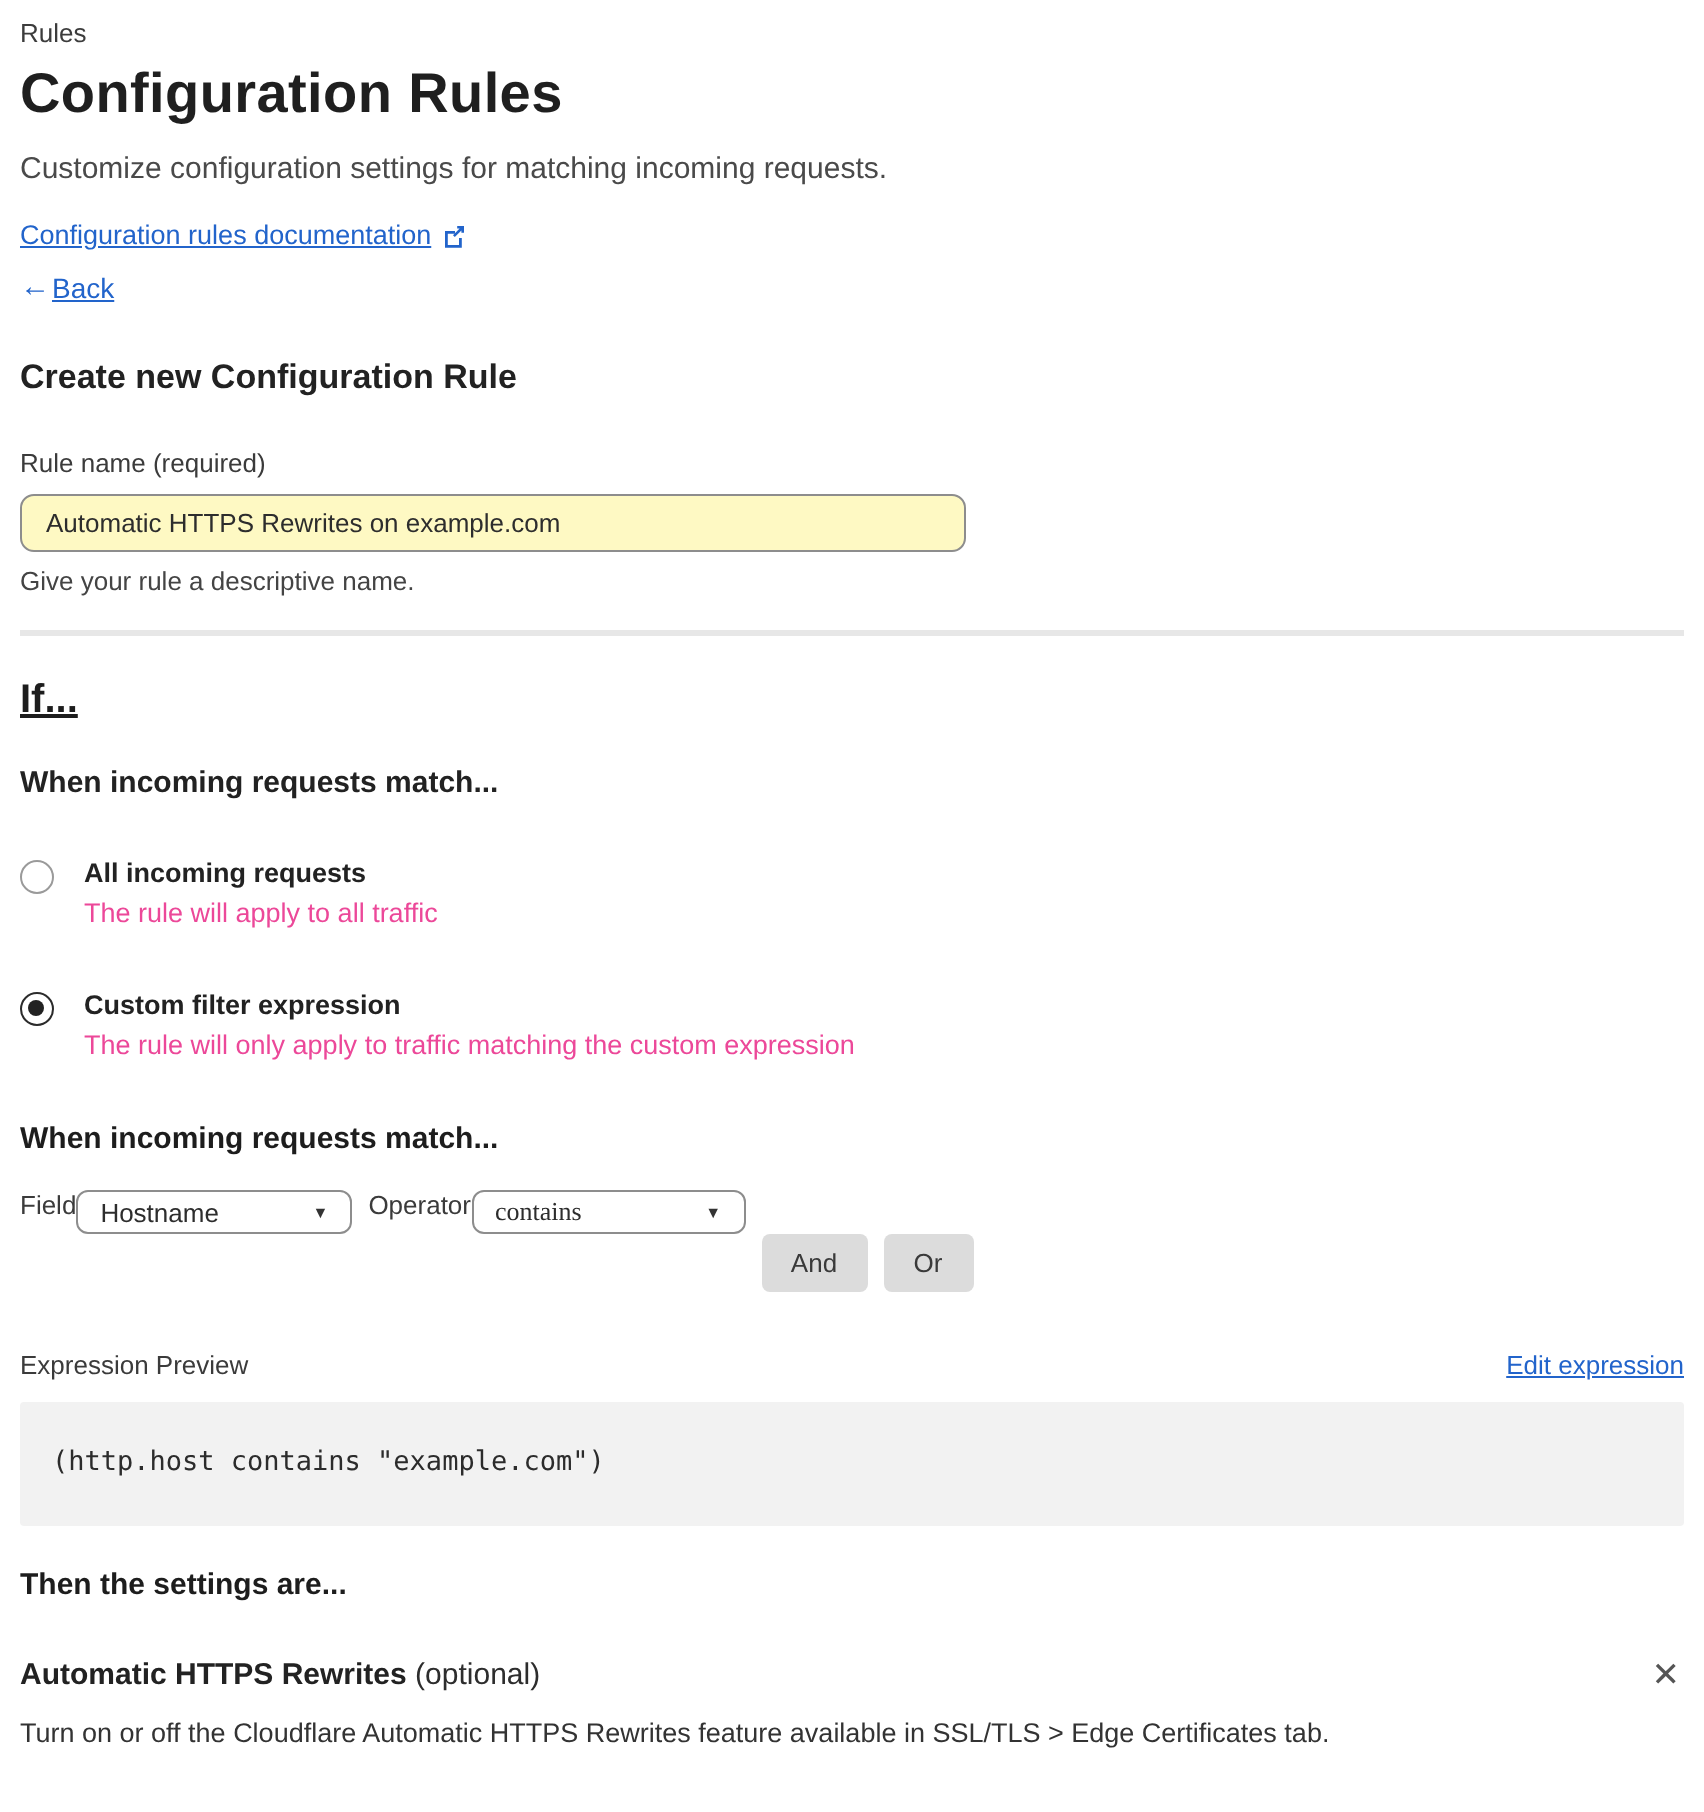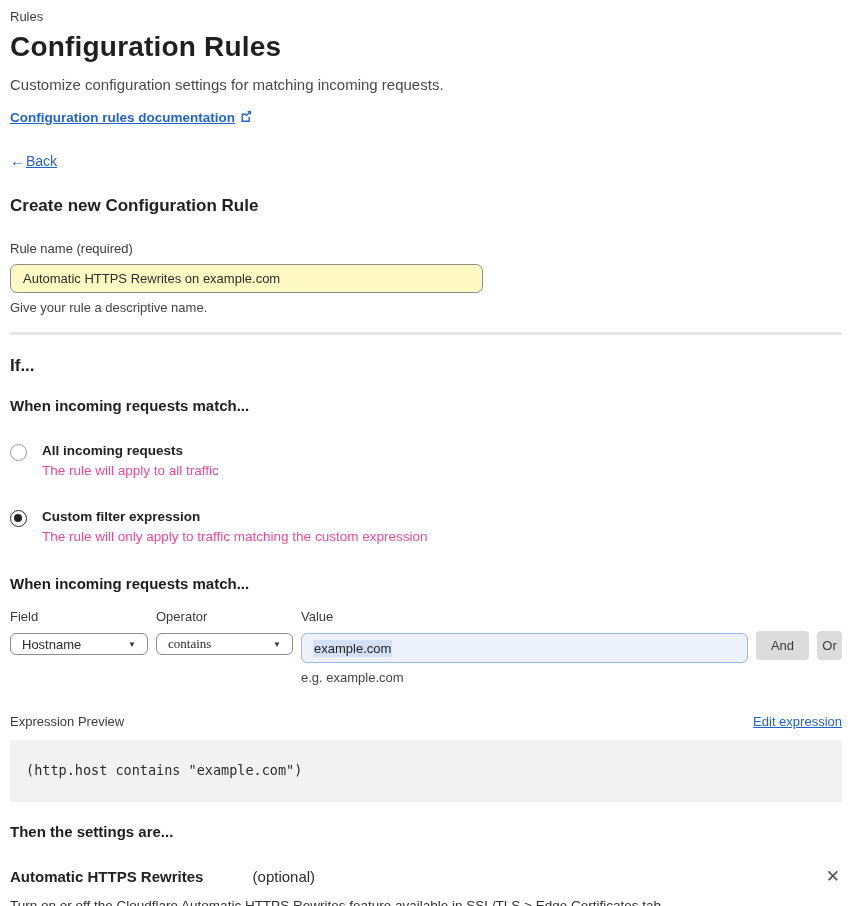--- a/index.html
+++ b/index.html
@@ -9,60 +9,60 @@
     color: #1d1d1d;
     padding: 9px 10px 0 10px;
     position: relative;
   }
   a { text-decoration: underline; cursor: pointer; }
   .link { color: #2264cb; }
 
   .breadcrumb { font-size: 13px; color: #3c3c3c; margin-bottom: 7px; }
   .page-title { font-size: 28px; font-weight: 700; color: #1f1f1f; letter-spacing: .2px; margin-bottom: 13px; }
   .subtitle { font-size: 15px; color: #4a4a4a; margin-bottom: 17px; }
-  .doc-link-row { font-size: 13.5px; margin-bottom: 27px; display: flex; gap: 5px; font-weight: bold; }
+  .doc-link-row { font-size: 13.5px; margin-bottom: 10px; display: flex; align-items: center; gap: 5px; }
   .ext-icon { display: inline-block; width: 12px; height: 12px; }
   .back-row { font-size: 14px; margin-bottom: 27px; display: flex; align-items: center; }
   .back-arrow { color: #2264cb; text-decoration: none; font-size: 15px; margin-right: 1px; }
 
   .section-heading { font-size: 17px; font-weight: 700; color: #222; margin-bottom: 25px; }
   .field-label { font-size: 13px; color: #3b3b3b; margin-bottom: 8px; }
   .rule-name-input {
     width: 473px; height: 29px;
     border: 1px solid #8d8d8d; border-radius: 7px;
     font-family: "Liberation Sans", "DejaVu Sans", sans-serif;
     font-size: 13px; color: #2d2d2d;
     padding: 0 12px; outline: none; background: #fef9c3;
     margin-bottom: 7px;
   }
   .help-text { font-size: 13px; color: #444; }
 
   .divider { border: none; border-top: 3px solid #e7e7e7; margin: 17px 0 21px 0; }
 
-  .if-heading { font-size: 17px; font-weight: 700; margin-bottom: 21px; }
+  .if-heading { font-size: 20px; font-weight: 700; margin-bottom: 21px; text-decoration: underline; }
   .match-heading { font-size: 15px; font-weight: 700; color: #222; margin-bottom: 29px; }
 
   .radio-row { display: flex; align-items: flex-start; margin-bottom: 31px; }
   .radio-circle {
     width: 17px; height: 17px; border-radius: 50%;
     border: 1.5px solid #9a9a9a; background: #fff;
     margin-top: 1px; flex: none; position: relative; cursor: pointer;
   }
   .radio-circle.checked { border-color: #2b2b2b; }
   .radio-circle.checked::after {
     content: ""; position: absolute; left: 3px; top: 3px;
     width: 8px; height: 8px; border-radius: 50%; background: #222;
   }
   .radio-text { margin-left: 15px; }
   .radio-label { font-size: 13.5px; font-weight: 700; color: #222; margin-bottom: 5px; cursor: pointer; }
   .radio-desc { font-size: 13.5px; color: #ec4899; }
 
   .filter-heading { font-size: 15px; font-weight: 700; margin: 0 0 17px 0; }
   .filter-row { display: flex; gap: 8px; align-items: flex-start; }
-  .filter-col { display: flex; flex-direction: column; }
+  .filter-col { display: flex; flex-direction: row; }
   .filter-col .field-label { margin-bottom: 9px; }
   .select-box {
     height: 22px; border: 1px solid #8d8d8d; border-radius: 6px; background: #fff;
     display: flex; align-items: center; justify-content: space-between;
     padding: 0 11px; font-size: 13px; color: #2d2d2d; cursor: pointer;
   }
   .select-caret { font-size: 8px; color: #333; }
   .col-field .select-box { width: 138px; }
   .col-operator .select-box { width: 137px; font-family: Liberation Serif, serif; }
   .col-value { flex: 1; }
@@ -73,38 +73,38 @@
   }
   .value-input .selected-text { background: #d4e0f5; padding: 1px 1px; }
   .value-help { font-size: 13px; color: #444; margin-top: 7px; }
   .conj-col { padding-top: 22px; }
   .conj-btn {
     height: 29px; border: none; border-radius: 4px; background: #dcdcdc;
     font-family: "Liberation Sans", "DejaVu Sans", sans-serif;
     font-size: 13px; color: #3a3a3a; cursor: pointer;
   }
   .and-btn { width: 53px; }
-  .or-btn { width: 25px; }
+  .or-btn { width: 45px; }
 
   .expr-header { display: flex; justify-content: space-between; align-items: flex-end; margin-top: 29px; margin-bottom: 11px; }
   .expr-label { font-size: 13px; color: #3b3b3b; }
   .expr-edit { font-size: 13px; }
   .expr-box {
     background: #f2f2f2; border-radius: 2px;
     padding: 22px 16px 24px 16px;
     font-family: "DejaVu Sans Mono", "Liberation Mono", monospace;
     font-size: 13.5px; color: #2c2c2c;
   }
 
   .then-heading { font-size: 15px; font-weight: 700; margin-top: 21px; }
 
   .setting-header { display: flex; justify-content: space-between; align-items: center; margin-top: 26px; }
   .setting-title { font-size: 15px; color: #222; }
   .setting-title b { font-weight: 700; }
-  .setting-optional { font-weight: 400; color: #2d2d2d; margin-left: 45px; }
+  .setting-optional { font-weight: 400; color: #2d2d2d; }
   .close-x { font-size: 17px; color: #555; cursor: pointer; line-height: 1; padding: 2px; }
   .setting-desc { font-size: 13.5px; color: #333; margin-top: 11px; }
 </style>
 </head>
 <body>
 
 
 
 <div class="breadcrumb">Rules</div>
 <h1 class="page-title">Configuration Rules</h1>
@@ -162,27 +162,20 @@
       <span class="select-caret">▼</span>
     </div>
   </div>
   <div class="filter-col col-operator">
     <div class="field-label">Operator</div>
     <div class="select-box">
       <span>contains</span>
       <span class="select-caret">▼</span>
     </div>
   </div>
-  <div class="filter-col col-value">
-    <div class="field-label">Value</div>
-    <div class="value-input">
-      <span class="selected-text">example.com</span>
-    </div>
-    <div class="value-help">e.g. example.com</div>
-  </div>
   <div class="filter-col conj-col">
     <button class="conj-btn and-btn">And</button>
   </div>
   <div class="filter-col conj-col">
     <button class="conj-btn or-btn">Or</button>
   </div>
 </div>
 
 <div class="expr-header">
   <div class="expr-label">Expression Preview</div>

